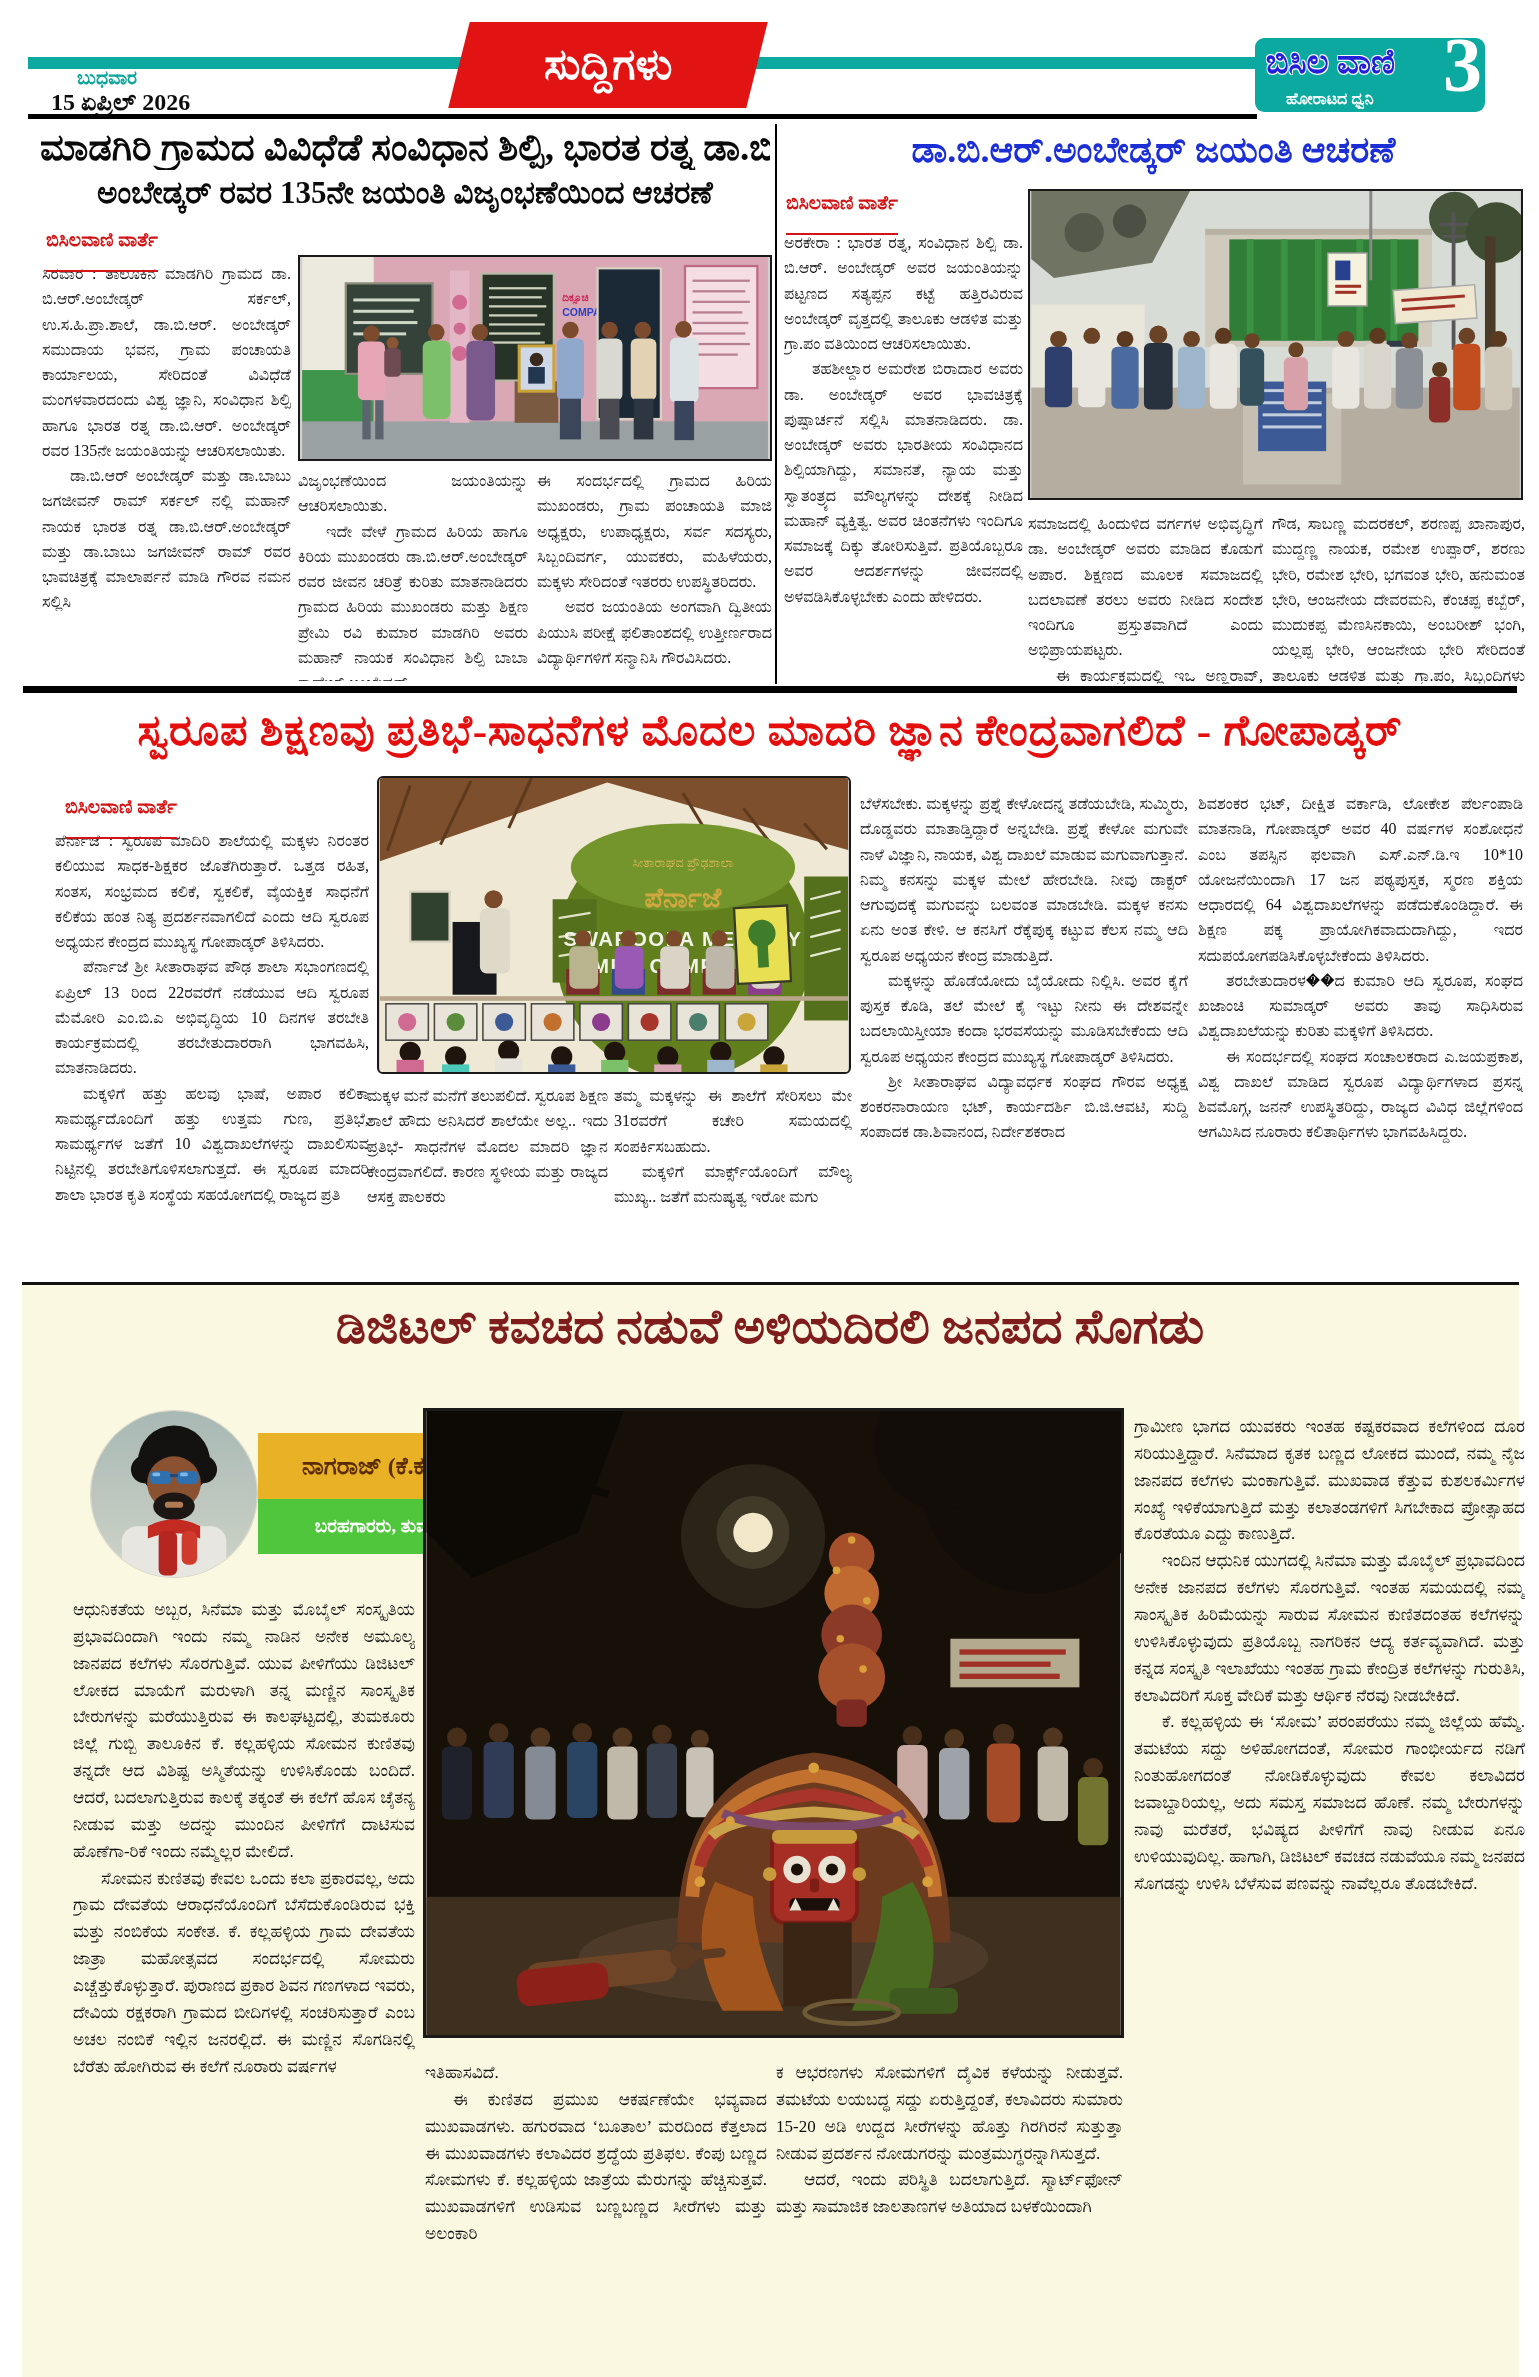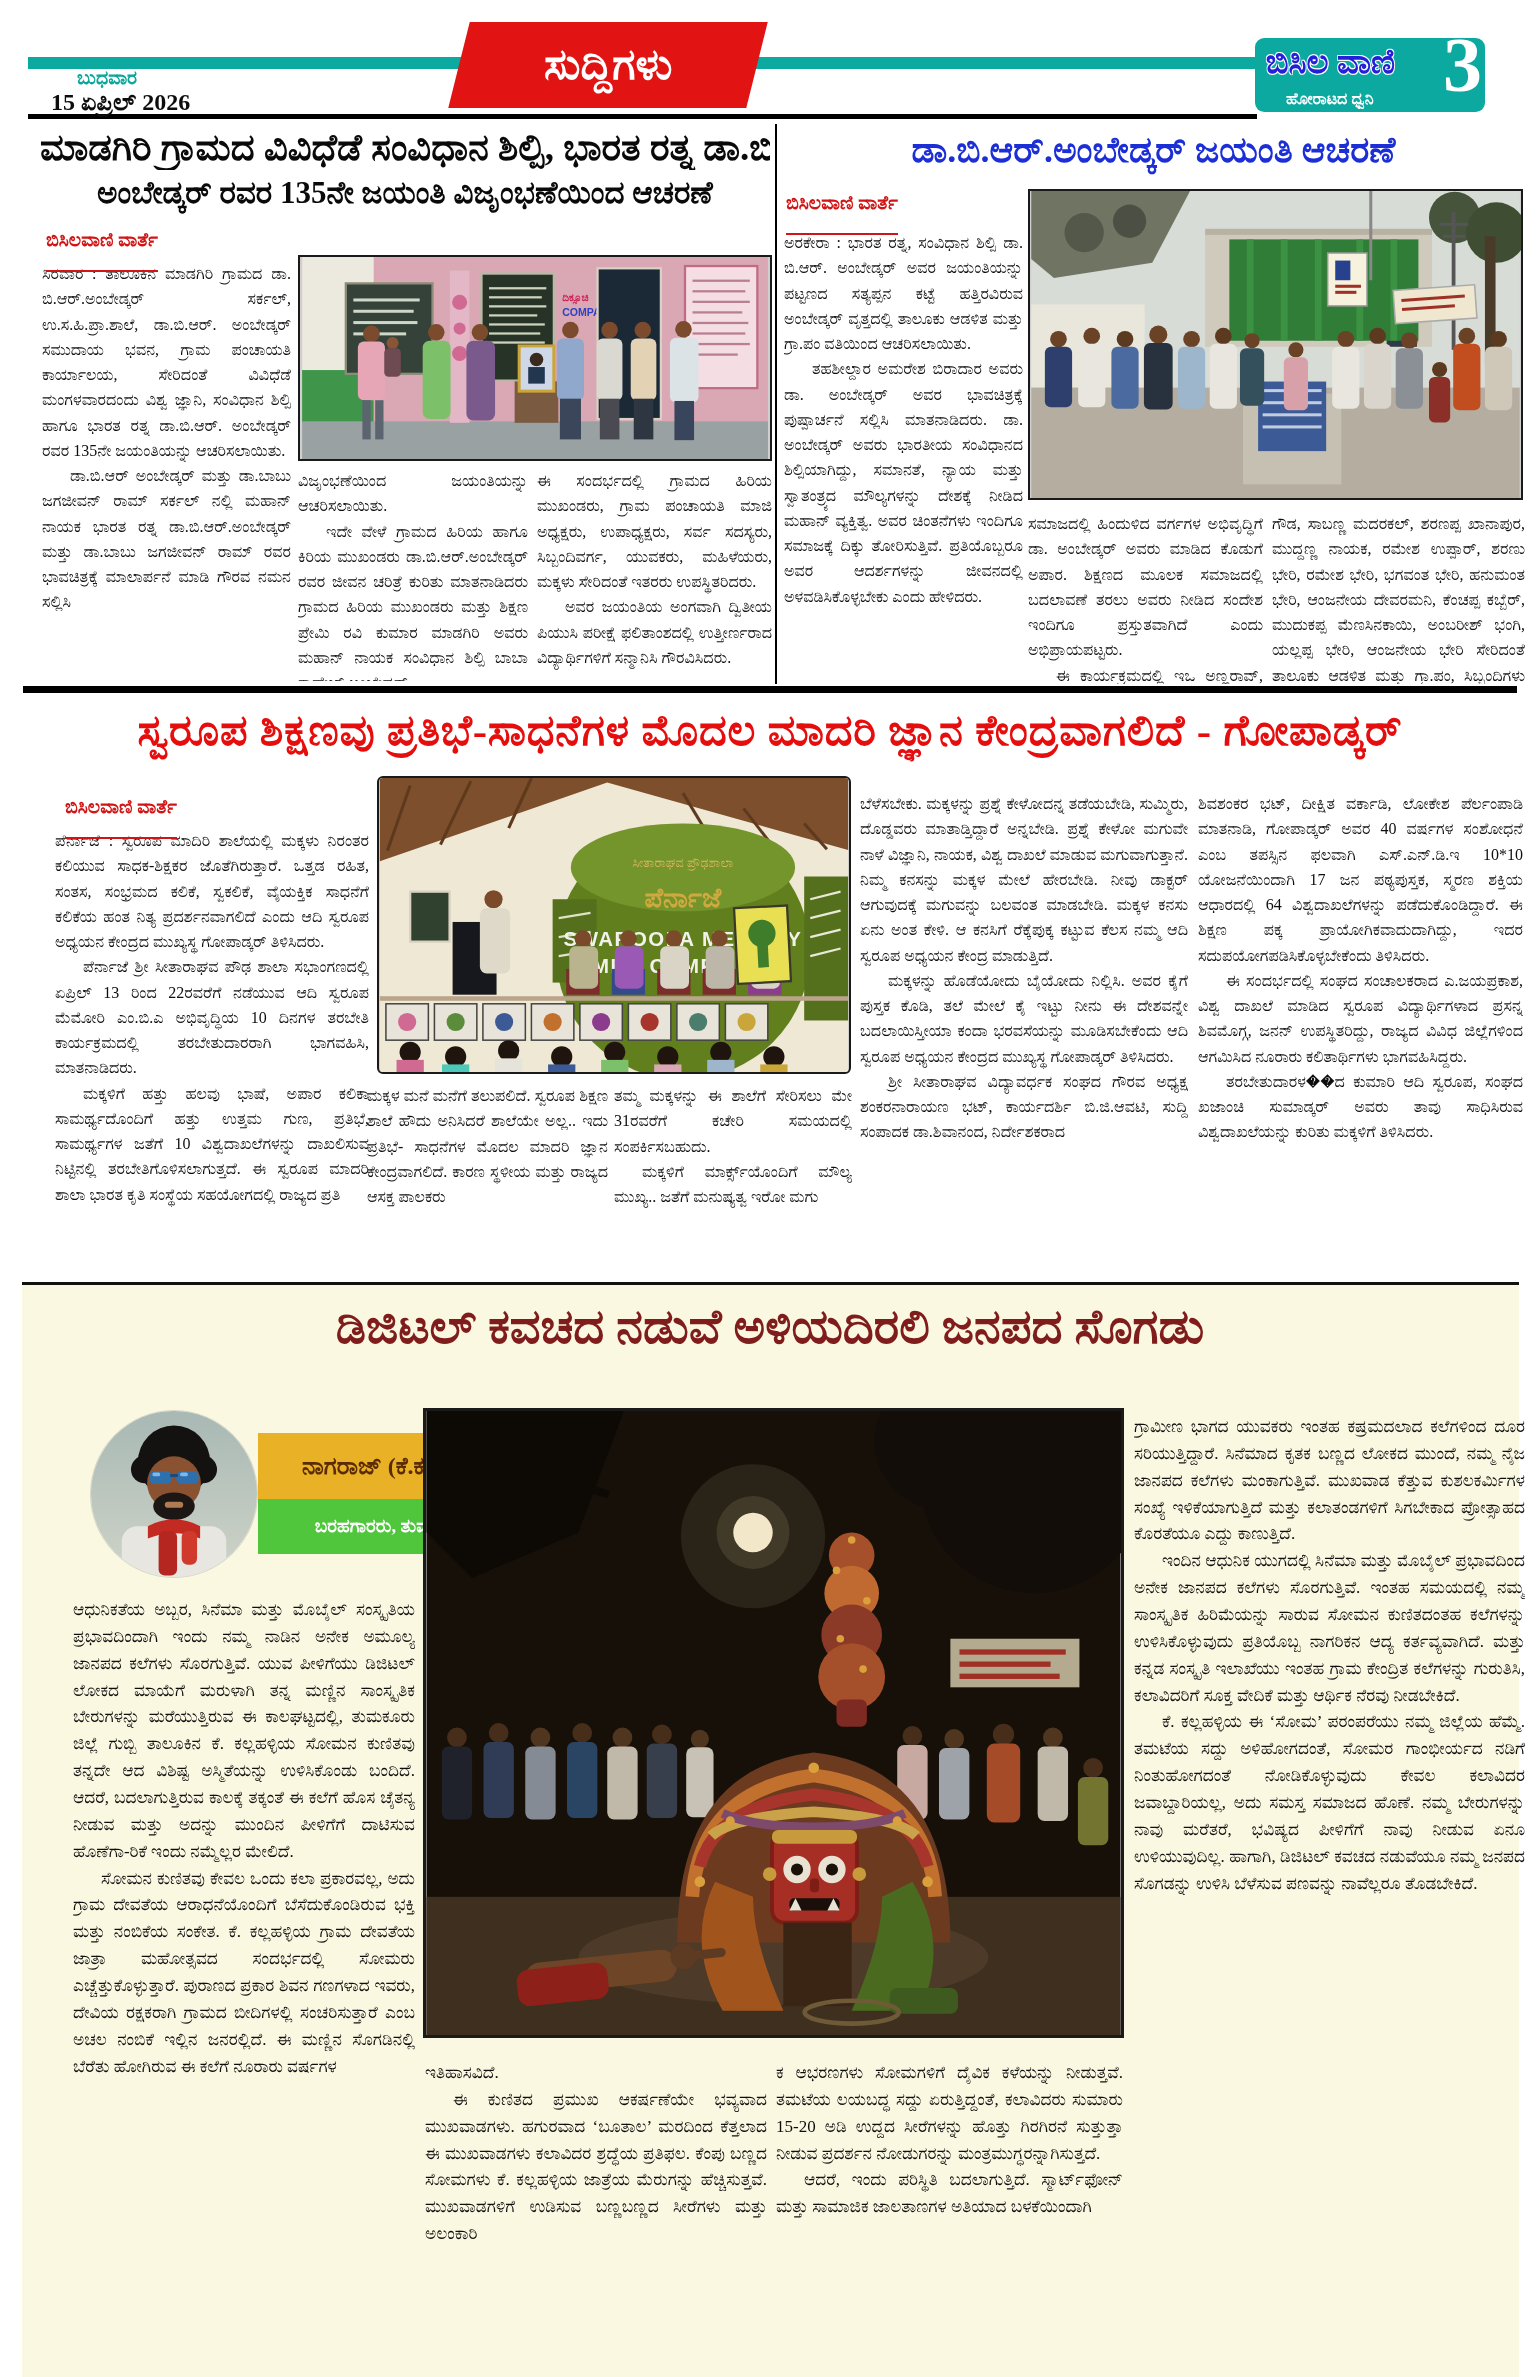--- a/index.html
+++ b/index.html
@@ -418,22 +418,22 @@
     <p>ತಮ್ಮ ಮಕ್ಕಳನ್ನು ಈ ಶಾಲೆಗೆ ಸೇರಿಸಲು ಮೇ 31ರವರೆಗೆ ಕಚೇರಿ ಸಮಯದಲ್ಲಿ ಸಂಪರ್ಕಿಸಬಹುದು.</p>
     <p>ಮಕ್ಕಳಿಗೆ ಮಾರ್ಕ್ಸ್‌ಯೊಂದಿಗೆ ಮೌಲ್ಯ ಮುಖ್ಯ.. ಜತೆಗೆ ಮನುಷ್ಯತ್ವ ಇರೋ ಮಗು</p>
   </div>
   <div class="col" style="left:860px;top:791px;width:328px;height:488px;">
     <p>ಬೆಳೆಸಬೇಕು. ಮಕ್ಕಳನ್ನು ಪ್ರಶ್ನೆ ಕೇಳೋದನ್ನ ತಡೆಯಬೇಡಿ, ಸುಮ್ಮಿರು, ದೊಡ್ಡವರು ಮಾತಾಡ್ತಿದ್ದಾರೆ ಅನ್ನಬೇಡಿ. ಪ್ರಶ್ನೆ ಕೇಳೋ ಮಗುವೇ ನಾಳೆ ವಿಜ್ಞಾನಿ, ನಾಯಕ, ವಿಶ್ವ ದಾಖಲೆ ಮಾಡುವ ಮಗುವಾಗುತ್ತಾನೆ. ನಿಮ್ಮ ಕನಸನ್ನು ಮಕ್ಕಳ ಮೇಲೆ ಹೇರಬೇಡಿ. ನೀವು ಡಾಕ್ಟರ್ ಆಗುವುದಕ್ಕೆ ಮಗುವನ್ನು ಬಲವಂತ ಮಾಡಬೇಡಿ. ಮಕ್ಕಳ ಕನಸು ಏನು ಅಂತ ಕೇಳಿ. ಆ ಕನಸಿಗೆ ರೆಕ್ಕೆಪುಕ್ಕ ಕಟ್ಟುವ ಕೆಲಸ ನಮ್ಮ ಆದಿ ಸ್ವರೂಪ ಅಧ್ಯಯನ ಕೇಂದ್ರ ಮಾಡುತ್ತಿದೆ.</p>
     <p>ಮಕ್ಕಳನ್ನು ಹೊಡೆಯೋದು ಬೈಯೋದು ನಿಲ್ಲಿಸಿ. ಅವರ ಕೈಗೆ ಪುಸ್ತಕ ಕೊಡಿ, ತಲೆ ಮೇಲೆ ಕೈ ಇಟ್ಟು ನೀನು ಈ ದೇಶವನ್ನೇ ಬದಲಾಯಿಸ್ತೀಯಾ ಕಂದಾ ಭರವಸೆಯನ್ನು ಮೂಡಿಸಬೇಕೆಂದು ಆದಿ ಸ್ವರೂಪ ಅಧ್ಯಯನ ಕೇಂದ್ರದ ಮುಖ್ಯಸ್ಥ ಗೋಪಾಡ್ಕರ್ ತಿಳಿಸಿದರು.</p>
     <p>ಶ್ರೀ ಸೀತಾರಾಘವ ವಿದ್ಯಾವರ್ಧಕ ಸಂಘದ ಗೌರವ ಅಧ್ಯಕ್ಷ ಶಂಕರನಾರಾಯಣ ಭಟ್, ಕಾರ್ಯದರ್ಶಿ ಬಿ.ಜಿ.ಆವಟಿ, ಸುದ್ದಿ ಸಂಪಾದಕ ಡಾ.ಶಿವಾನಂದ, ನಿರ್ದೇಶಕರಾದ</p>
   </div>
   <div class="col" style="left:1198px;top:791px;width:325px;height:488px;">
     <p>ಶಿವಶಂಕರ ಭಟ್, ದೀಕ್ಷಿತ ವರ್ಕಾಡಿ, ಲೋಕೇಶ ಪೆರ್ಲಂಪಾಡಿ ಮಾತನಾಡಿ, ಗೋಪಾಡ್ಕರ್ ಅವರ 40 ವರ್ಷಗಳ ಸಂಶೋಧನೆ ಎಂಬ ತಪಸ್ಸಿನ ಫಲವಾಗಿ ಎಸ್.ಎನ್.ಡಿ.ಇ 10*10 ಯೋಜನೆಯಿಂದಾಗಿ 17 ಜನ ಪಠ್ಯಪುಸ್ತಕ, ಸ್ಮರಣ ಶಕ್ತಿಯ ಆಧಾರದಲ್ಲಿ 64 ವಿಶ್ವದಾಖಲೆಗಳನ್ನು ಪಡೆದುಕೊಂಡಿದ್ದಾರೆ. ಈ ಶಿಕ್ಷಣ ಪಕ್ಕ ಪ್ರಾಯೋಗಿಕವಾದುದಾಗಿದ್ದು, ಇದರ ಸದುಪಯೋಗಪಡಿಸಿಕೊಳ್ಳಬೇಕೆಂದು ತಿಳಿಸಿದರು.</p>
+    <p>ತರಬೇತುದಾರಳ��ದ ಕುಮಾರಿ ಆದಿ ಸ್ವರೂಪ, ಸಂಘದ ಖಜಾಂಚಿ ಸುಮಾಡ್ಕರ್ ಅವರು ತಾವು ಸಾಧಿಸಿರುವ ವಿಶ್ವದಾಖಲೆಯನ್ನು ಕುರಿತು ಮಕ್ಕಳಿಗೆ ತಿಳಿಸಿದರು.</p>
     <p>ಈ ಸಂದರ್ಭದಲ್ಲಿ ಸಂಘದ ಸಂಚಾಲಕರಾದ ಎ.ಜಯಪ್ರಕಾಶ, ವಿಶ್ವ ದಾಖಲೆ ಮಾಡಿದ ಸ್ವರೂಪ ವಿದ್ಯಾರ್ಥಿಗಳಾದ ಪ್ರಸನ್ನ ಶಿವಮೊಗ್ಗ, ಜನನ್ ಉಪಸ್ಥಿತರಿದ್ದು, ರಾಜ್ಯದ ವಿವಿಧ ಜಿಲ್ಲೆಗಳಿಂದ ಆಗಮಿಸಿದ ನೂರಾರು ಕಲಿತಾರ್ಥಿಗಳು ಭಾಗವಹಿಸಿದ್ದರು.</p>
-    <p>ತರಬೇತುದಾರಳ��ದ ಕುಮಾರಿ ಆದಿ ಸ್ವರೂಪ, ಸಂಘದ ಖಜಾಂಚಿ ಸುಮಾಡ್ಕರ್ ಅವರು ತಾವು ಸಾಧಿಸಿರುವ ವಿಶ್ವದಾಖಲೆಯನ್ನು ಕುರಿತು ಮಕ್ಕಳಿಗೆ ತಿಳಿಸಿದರು.</p>
   </div>
 
   <div class="cream"></div>
 
   <div class="hl big" style="left:92px;top:1299px;width:1356px;height:74px;font-size:48px;color:#7f1d1d;z-index:2;">ಡಿಜಿಟಲ್ ಕವಚದ ನಡುವೆ ಅಳಿಯದಿರಲಿ ಜನಪದ ಸೊಗಡು</div>
 
   <div class="avatar" style="left:90px;top:1410px;width:166px;height:166px;z-index:2;">
     <svg viewBox="0 0 216 216">
       <defs>
           <linearGradient id="avbg" x1="0" y1="0" x2="0" y2="1">
@@ -603,20 +603,20 @@
     </div>
     <div class="col" style="left:425px;top:2060px;width:342px;height:308px;">
       <p>ಇತಿಹಾಸವಿದೆ.</p>
       <p>ಈ ಕುಣಿತದ ಪ್ರಮುಖ ಆಕರ್ಷಣೆಯೇ ಭವ್ಯವಾದ ಮುಖವಾಡಗಳು. ಹಗುರವಾದ ‘ಬೂತಾಲ’ ಮರದಿಂದ ಕೆತ್ತಲಾದ ಈ ಮುಖವಾಡಗಳು ಕಲಾವಿದರ ಶ್ರದ್ಧೆಯ ಪ್ರತಿಫಲ. ಕೆಂಪು ಬಣ್ಣದ ಸೋಮಗಳು ಕೆ. ಕಲ್ಲಹಳ್ಳಿಯ ಜಾತ್ರೆಯ ಮೆರುಗನ್ನು ಹೆಚ್ಚಿಸುತ್ತವೆ. ಮುಖವಾಡಗಳಿಗೆ ಉಡಿಸುವ ಬಣ್ಣಬಣ್ಣದ ಸೀರೆಗಳು ಮತ್ತು ಅಲಂಕಾರಿ</p>
     </div>
     <div class="col" style="left:776px;top:2060px;width:347px;height:308px;">
       <p>ಕ ಆಭರಣಗಳು ಸೋಮಗಳಿಗೆ ದೈವಿಕ ಕಳೆಯನ್ನು ನೀಡುತ್ತವೆ. ತಮಟೆಯ ಲಯಬದ್ಧ ಸದ್ದು ಏರುತ್ತಿದ್ದಂತೆ, ಕಲಾವಿದರು ಸುಮಾರು 15-20 ಅಡಿ ಉದ್ದದ ಸೀರೆಗಳನ್ನು ಹೊತ್ತು ಗಿರಗಿರನೆ ಸುತ್ತುತ್ತಾ ನೀಡುವ ಪ್ರದರ್ಶನ ನೋಡುಗರನ್ನು ಮಂತ್ರಮುಗ್ಧರನ್ನಾಗಿಸುತ್ತದೆ.</p>
       <p>ಆದರೆ, ಇಂದು ಪರಿಸ್ಥಿತಿ ಬದಲಾಗುತ್ತಿದೆ. ಸ್ಮಾರ್ಟ್‌ಫೋನ್ ಮತ್ತು ಸಾಮಾಜಿಕ ಜಾಲತಾಣಗಳ ಅತಿಯಾದ ಬಳಕೆಯಿಂದಾಗಿ</p>
     </div>
     <div class="col" style="left:1134px;top:1414px;width:391px;height:954px;">
-      <p>ಗ್ರಾಮೀಣ ಭಾಗದ ಯುವಕರು ಇಂತಹ ಕಷ್ರಮದಲಾದ ಕಲೆಗಳಿಂದ ದೂರ ಸರಿಯುತ್ತಿದ್ದಾರೆ. ಸಿನೆಮಾದ ಕೃತಕ ಬಣ್ಣದ ಲೋಕದ ಮುಂದೆ, ನಮ್ಮ ನೈಜ ಜಾನಪದ ಕಲೆಗಳು ಮಂಕಾಗುತ್ತಿವೆ. ಮುಖವಾಡ ಕೆತ್ತುವ ಕುಶಲಕರ್ಮಿಗಳ ಸಂಖ್ಯೆ ಇಳಿಕೆಯಾಗುತ್ತಿದೆ ಮತ್ತು ಕಲಾತಂಡಗಳಿಗೆ ಸಿಗಬೇಕಾದ ಪ್ರೋತ್ಸಾಹದ ಕೊರತೆಯೂ ಎದ್ದು ಕಾಣುತ್ತಿದೆ.</p>
+      <p>ಗ್ರಾಮೀಣ ಭಾಗದ ಯುವಕರು ಇಂತಹ ಕಷ್ಟಕರವಾದ ಕಲೆಗಳಿಂದ ದೂರ ಸರಿಯುತ್ತಿದ್ದಾರೆ. ಸಿನೆಮಾದ ಕೃತಕ ಬಣ್ಣದ ಲೋಕದ ಮುಂದೆ, ನಮ್ಮ ನೈಜ ಜಾನಪದ ಕಲೆಗಳು ಮಂಕಾಗುತ್ತಿವೆ. ಮುಖವಾಡ ಕೆತ್ತುವ ಕುಶಲಕರ್ಮಿಗಳ ಸಂಖ್ಯೆ ಇಳಿಕೆಯಾಗುತ್ತಿದೆ ಮತ್ತು ಕಲಾತಂಡಗಳಿಗೆ ಸಿಗಬೇಕಾದ ಪ್ರೋತ್ಸಾಹದ ಕೊರತೆಯೂ ಎದ್ದು ಕಾಣುತ್ತಿದೆ.</p>
       <p>ಇಂದಿನ ಆಧುನಿಕ ಯುಗದಲ್ಲಿ ಸಿನೆಮಾ ಮತ್ತು ಮೊಬೈಲ್ ಪ್ರಭಾವದಿಂದ ಅನೇಕ ಜಾನಪದ ಕಲೆಗಳು ಸೊರಗುತ್ತಿವೆ. ಇಂತಹ ಸಮಯದಲ್ಲಿ ನಮ್ಮ ಸಾಂಸ್ಕೃತಿಕ ಹಿರಿಮೆಯನ್ನು ಸಾರುವ ಸೋಮನ ಕುಣಿತದಂತಹ ಕಲೆಗಳನ್ನು ಉಳಿಸಿಕೊಳ್ಳುವುದು ಪ್ರತಿಯೊಬ್ಬ ನಾಗರಿಕನ ಆದ್ಯ ಕರ್ತವ್ಯವಾಗಿದೆ. ಮತ್ತು ಕನ್ನಡ ಸಂಸ್ಕೃತಿ ಇಲಾಖೆಯು ಇಂತಹ ಗ್ರಾಮ ಕೇಂದ್ರಿತ ಕಲೆಗಳನ್ನು ಗುರುತಿಸಿ, ಕಲಾವಿದರಿಗೆ ಸೂಕ್ತ ವೇದಿಕೆ ಮತ್ತು ಆರ್ಥಿಕ ನೆರವು ನೀಡಬೇಕಿದೆ.</p>
       <p>ಕೆ. ಕಲ್ಲಹಳ್ಳಿಯ ಈ ‘ಸೋಮ’ ಪರಂಪರೆಯು ನಮ್ಮ ಜಿಲ್ಲೆಯ ಹೆಮ್ಮೆ. ತಮಟೆಯ ಸದ್ದು ಅಳಿಹೋಗದಂತೆ, ಸೋಮರ ಗಾಂಭೀರ್ಯದ ನಡಿಗೆ ನಿಂತುಹೋಗದಂತೆ ನೋಡಿಕೊಳ್ಳುವುದು ಕೇವಲ ಕಲಾವಿದರ ಜವಾಬ್ದಾರಿಯಲ್ಲ, ಅದು ಸಮಸ್ತ ಸಮಾಜದ ಹೊಣೆ. ನಮ್ಮ ಬೇರುಗಳನ್ನು ನಾವು ಮರೆತರೆ, ಭವಿಷ್ಯದ ಪೀಳಿಗೆಗೆ ನಾವು ನೀಡುವ ಏನೂ ಉಳಿಯುವುದಿಲ್ಲ. ಹಾಗಾಗಿ, ಡಿಜಿಟಲ್ ಕವಚದ ನಡುವೆಯೂ ನಮ್ಮ ಜನಪದ ಸೊಗಡನ್ನು ಉಳಿಸಿ ಬೆಳೆಸುವ ಪಣವನ್ನು ನಾವೆಲ್ಲರೂ ತೊಡಬೇಕಿದೆ.</p>
     </div>
   </div>
 
 </div>
 
 
 </body></html>

